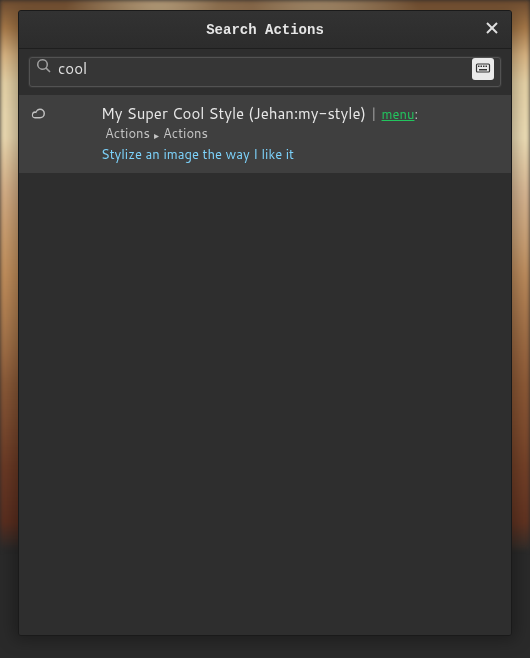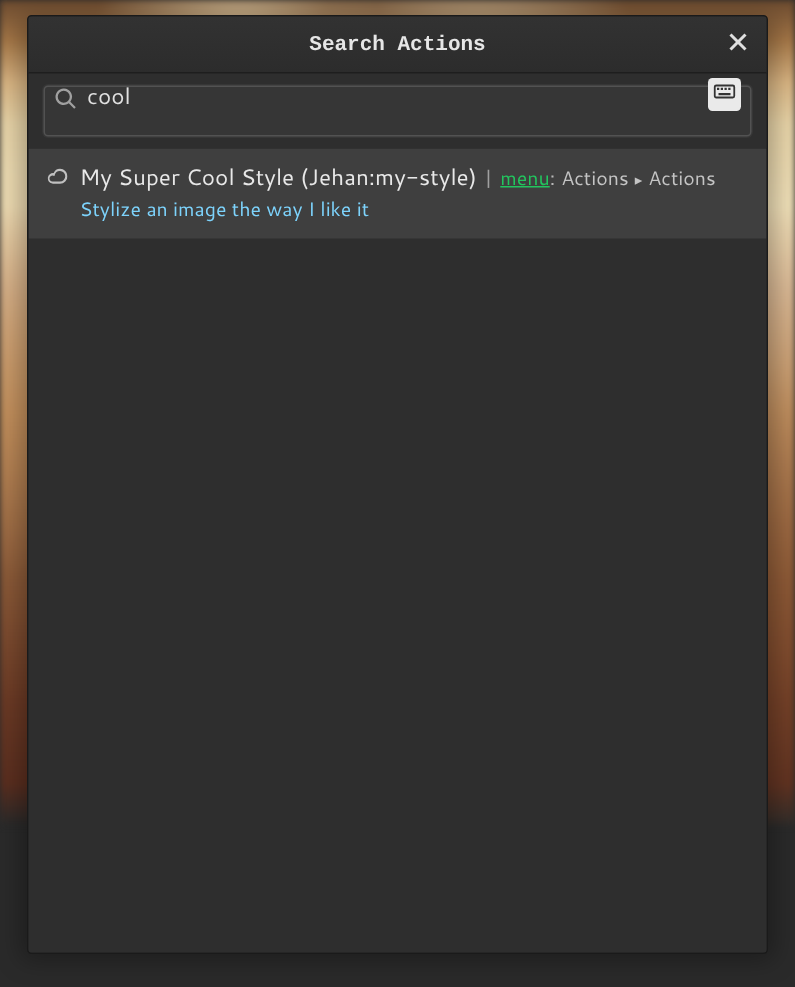--- a/index.html
+++ b/index.html
@@ -122,22 +122,22 @@
       align-items: center;
     }
     
     .search-field {
       flex: 1;
       height: 30px;
       background: #363636;
       border: 1px solid #525252;
       border-radius: 3px;
       display: flex;
-      align-items: flex-end;
-      padding: 16px 6px;
+      align-items: flex-start;
+      padding: 0 6px;
       box-shadow: 0 0 0 1px rgba(100, 100, 100, 0.15);
     }
     
     .search-icon {
       color: #a0a0a0;
       display: flex;
       align-items: center;
       margin-right: 6px;
     }
     
@@ -193,20 +193,21 @@
       margin-right: 8px;
       margin-top: 3px;
       display: flex;
       align-items: center;
       justify-content: center;
       color: #c0c0c0;
     }
     
     .result-content {
       flex: 1;
+      margin-left: 48px;
     }
     
     .result-title-row {
       display: flex;
       align-items: baseline;
       flex-wrap: wrap;
       line-height: 1.4;
     }
     
     .result-name {

